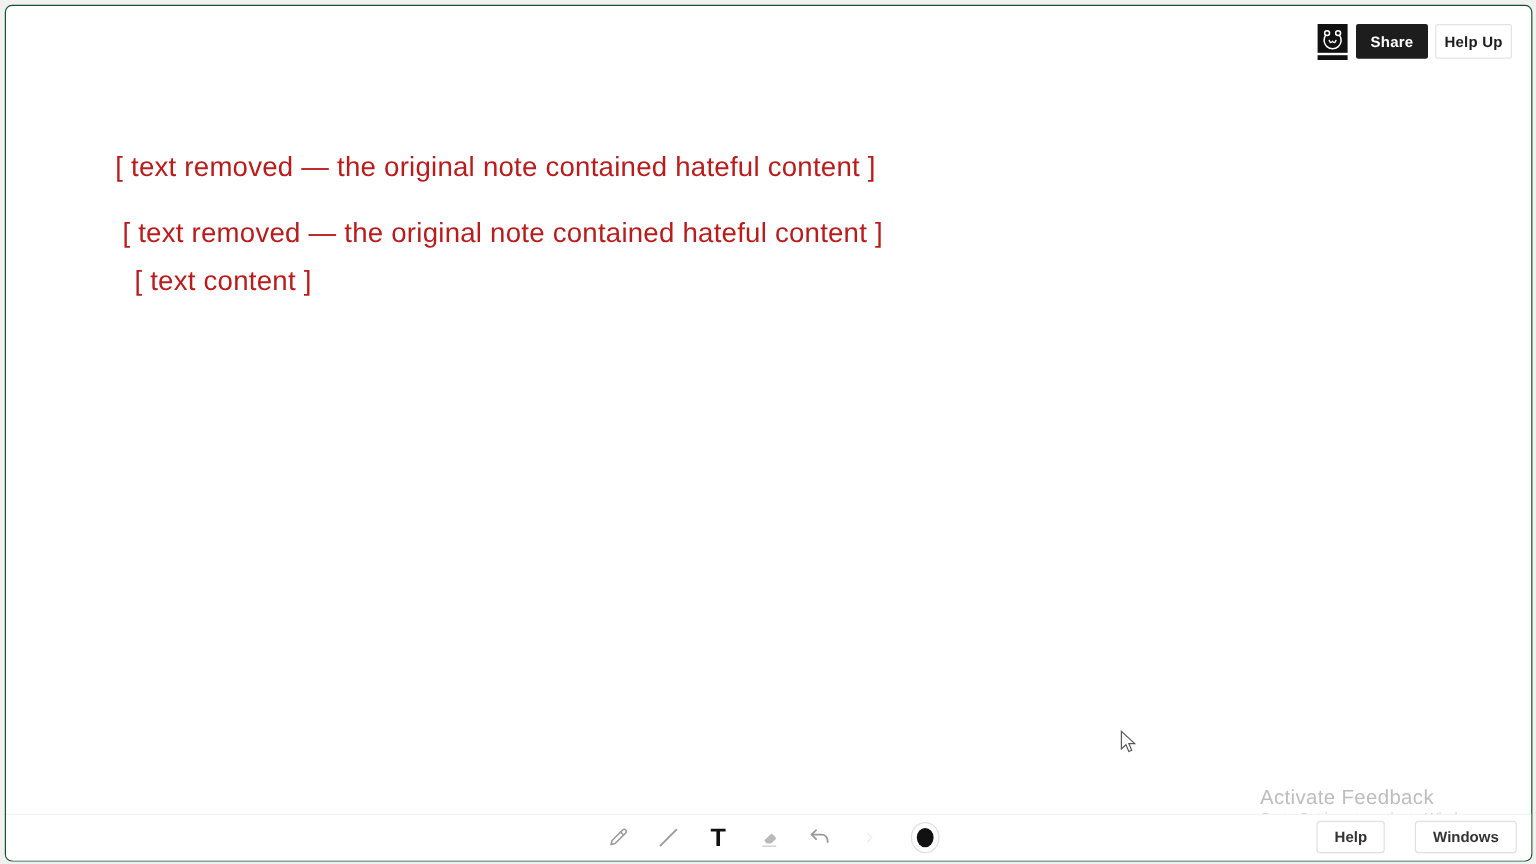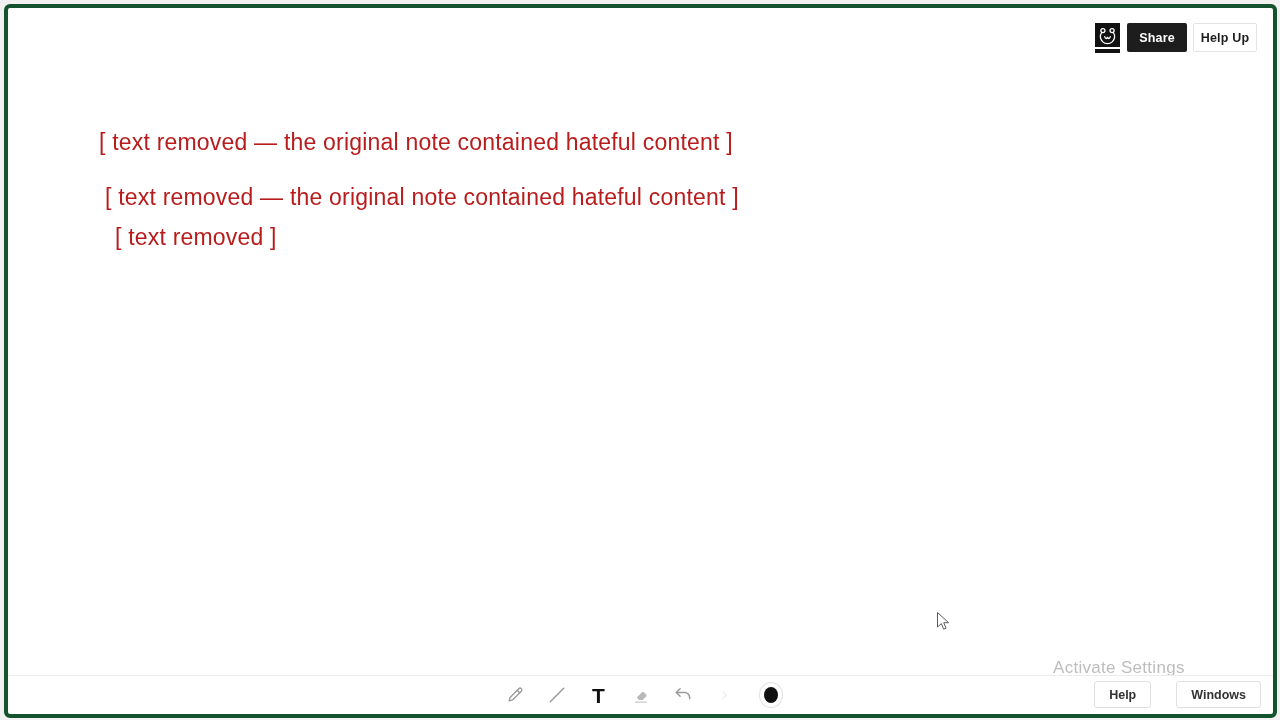--- a/index.html
+++ b/index.html
@@ -7,21 +7,21 @@
   body {
     background: #f1f1f1;
     font-family: "Liberation Sans", sans-serif;
     position: relative;
     overflow: hidden;
   }
   .card {
     position: absolute;
     left: 4px; top: 4px; right: 3px; bottom: 2px;
     background: #ffffff;
-    border: 4px solid #14532d;
+    border: 1px solid #14532d;
     border-radius: 6px;
   }
   
   .topbar-right {
     position: absolute;
     top: 15px; right: 16px;
     display: flex;
     align-items: flex-start;
   }
   .logo {
@@ -148,23 +148,23 @@
         </svg>
       </span>
       <span class="logo-bar"></span>
     </a>
     <button class="btn-share">Share</button>
     <button class="btn-signup">Help Up</button>
   </div>
 
   <div class="note note1">[ text removed — the original note contained hateful content ]</div>
   <div class="note note2">[ text removed — the original note contained hateful content ]</div>
-  <div class="note note3">[ text removed ]</div>
-
-  <div class="wm1">Activate Settings</div>
+  <div class="note note3">[ text content ]</div>
+
+  <div class="wm1">Activate Feedback</div>
   <div class="wm2">Go to Settings to activate Windows.</div>
 
   <svg class="cursor" width="15" height="21" viewBox="0 0 15 21">
     <path d="M1.5 1.5 L1.5 16 L5.3 12.6 L7.7 18.2 L10.1 17.2 L7.7 11.7 L12.6 11.7 Z" fill="#ffffff" stroke="#5a5a5a" stroke-width="1"></path>
   </svg>
 
   <div class="bottombar">
 
 
     <div class="tools">

